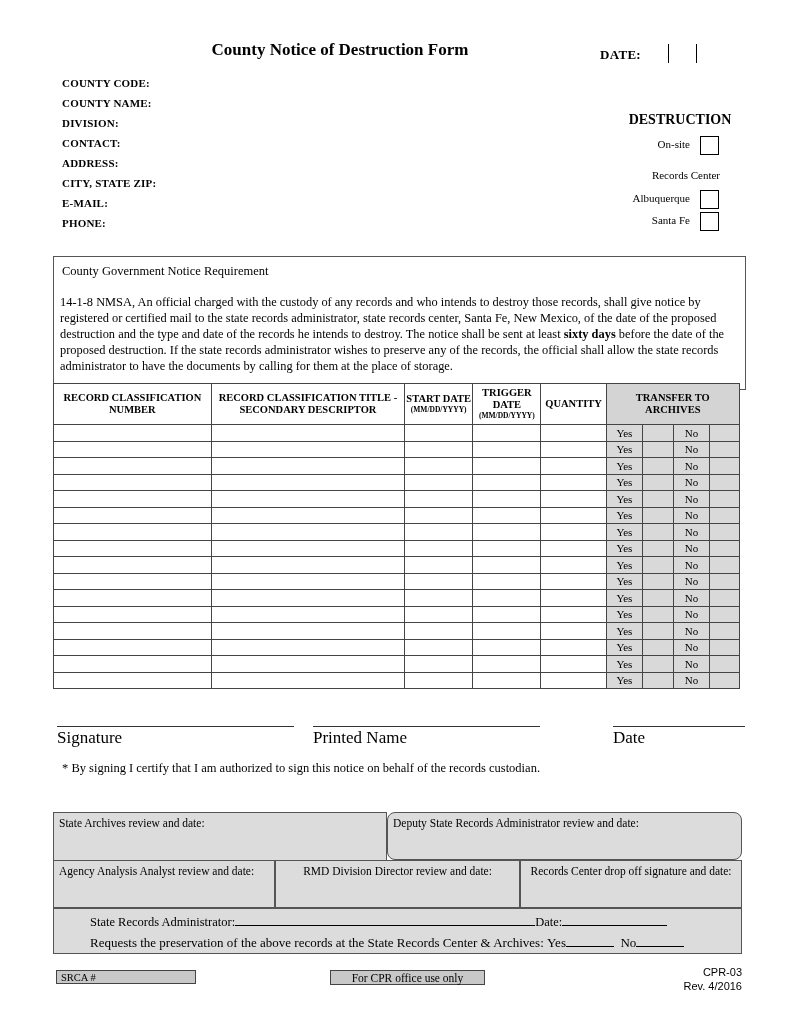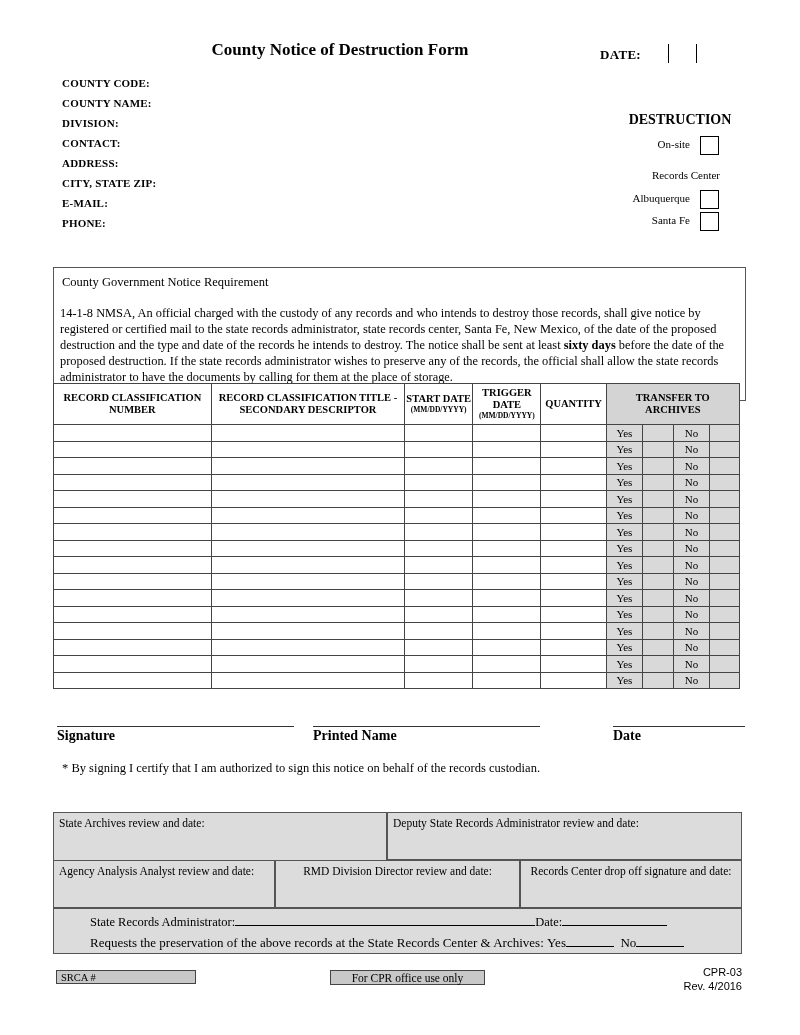--- a/index.html
+++ b/index.html
@@ -113,21 +113,20 @@
   
   .notice-box {
     position: absolute;
     left: 53px;
     top: 256px;
     width: 693px;
     height: 134px;
     border: 1px solid #555;
     box-sizing: border-box;
     background: #fff;
-    margin-top: 11px;
   }
   .notice-head {
     position: absolute;
     left: 8px;
     top: 7px;
     font-size: 12.5px;
   }
   .notice-date {
     position: absolute;
     right: 8px;
@@ -189,22 +188,21 @@
   .rtable td.ynblank { background: #d9d9d9; }
 
   
   .sig-line {
     position: absolute;
     border-bottom: 1px solid #333;
     height: 0;
   }
   .sig-cap {
     position: absolute;
-    font-size: 14px;
-    font-weight: bold;
+    font-size: 17px;
   }
   .sig1 { left: 57px; top: 726px; width: 237px; }
   .sig1c { left: 57px; top: 728px; }
   .sig2 { left: 313px; top: 726px; width: 227px; }
   .sig2c { left: 313px; top: 728px; text-align: center; }
   .sig3 { left: 613px; top: 726px; width: 132px; }
   .sig3c { left: 613px; top: 728px; }
 
   .certify {
     position: absolute;
@@ -225,21 +223,21 @@
     position: absolute;
     box-sizing: border-box;
     border: 1px solid #555;
     background: #dcdcdc;
     font-size: 11.5px;
   }
   .rev .t { position: absolute; left: 5px; top: 4px; white-space: nowrap; }
   .rev .tc { position: absolute; left: 0; right: 0; top: 4px; text-align: center; }
 
   .rev-a { left: 0px;   top: 0px;  width: 334px; height: 59px; }
-  .rev-b { left: 334px; top: 0px;  width: 355px; height: 48px; }
+  .rev-b { left: 334px; top: 0px;  width: 355px; height: 48px; border-radius: 8px; }
   .rev-c { left: 0px;   top: 48px; width: 222px; height: 48px; }
   .rev-d { left: 222px; top: 48px; width: 245px; height: 48px; }
   .rev-e { left: 467px; top: 48px; width: 222px; height: 48px; }
   .rev-f { left: 0px;   top: 96px; width: 689px; height: 46px; }
 
   .rev-f .line1 { position: absolute; left: 36px; top: 6px; font-size: 12.5px; white-space: nowrap; }
   .rev-f .line2 { position: absolute; left: 36px; top: 26px; font-size: 13px; white-space: nowrap; }
   .ul-long { display:inline-block; width:300px; border-bottom:1px solid #000; }
   .ul-date { display:inline-block; width:105px; border-bottom:1px solid #000; }
   .ul-sm   { display:inline-block; width:48px; border-bottom:1px solid #000; }

